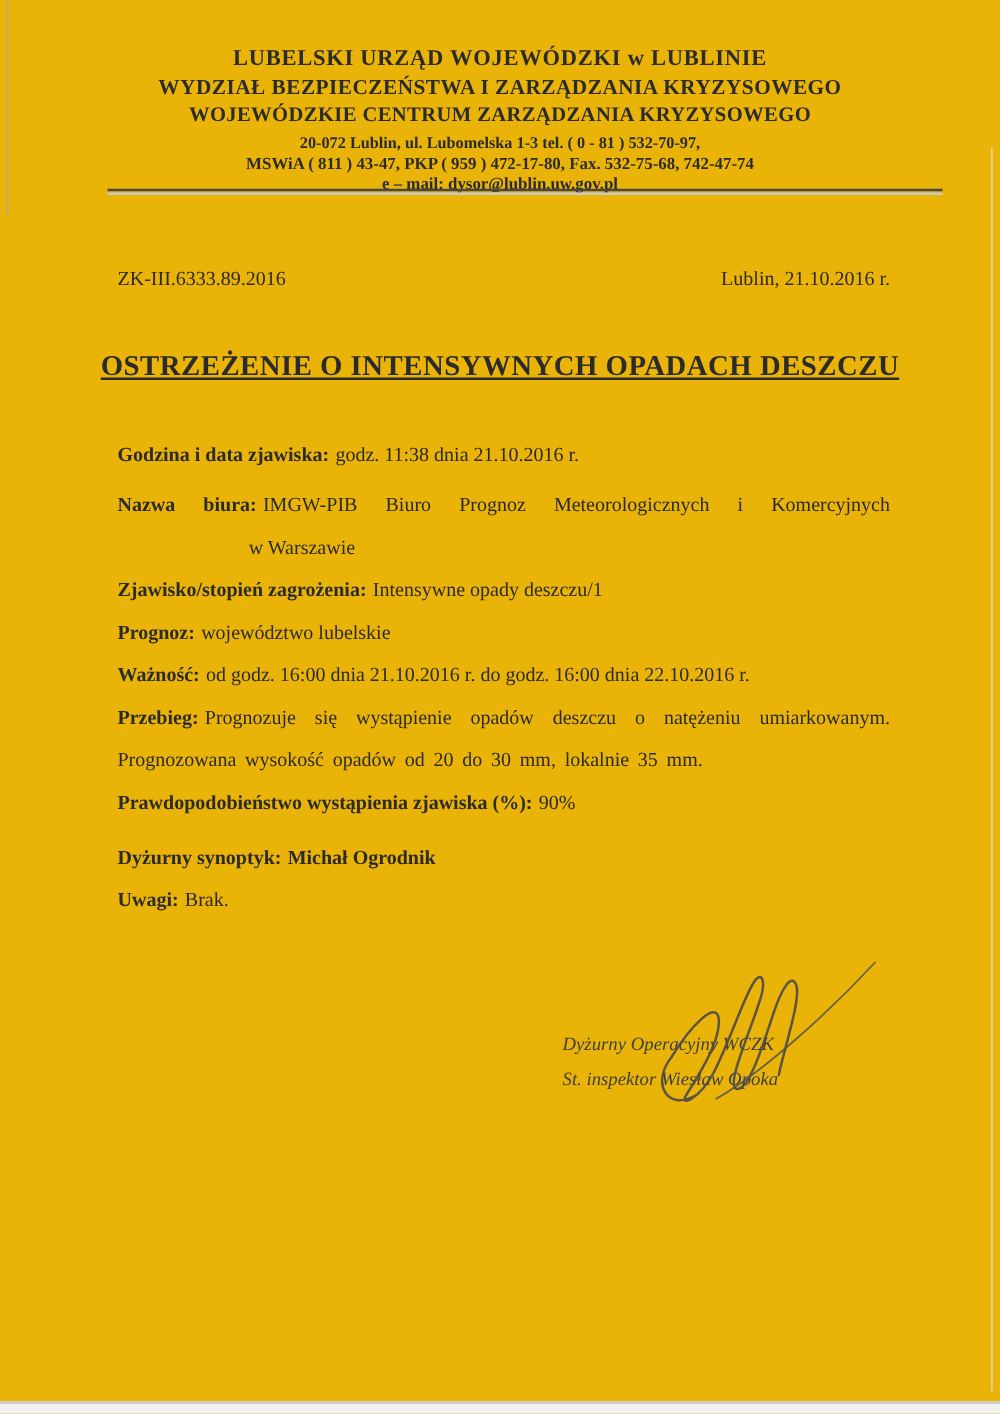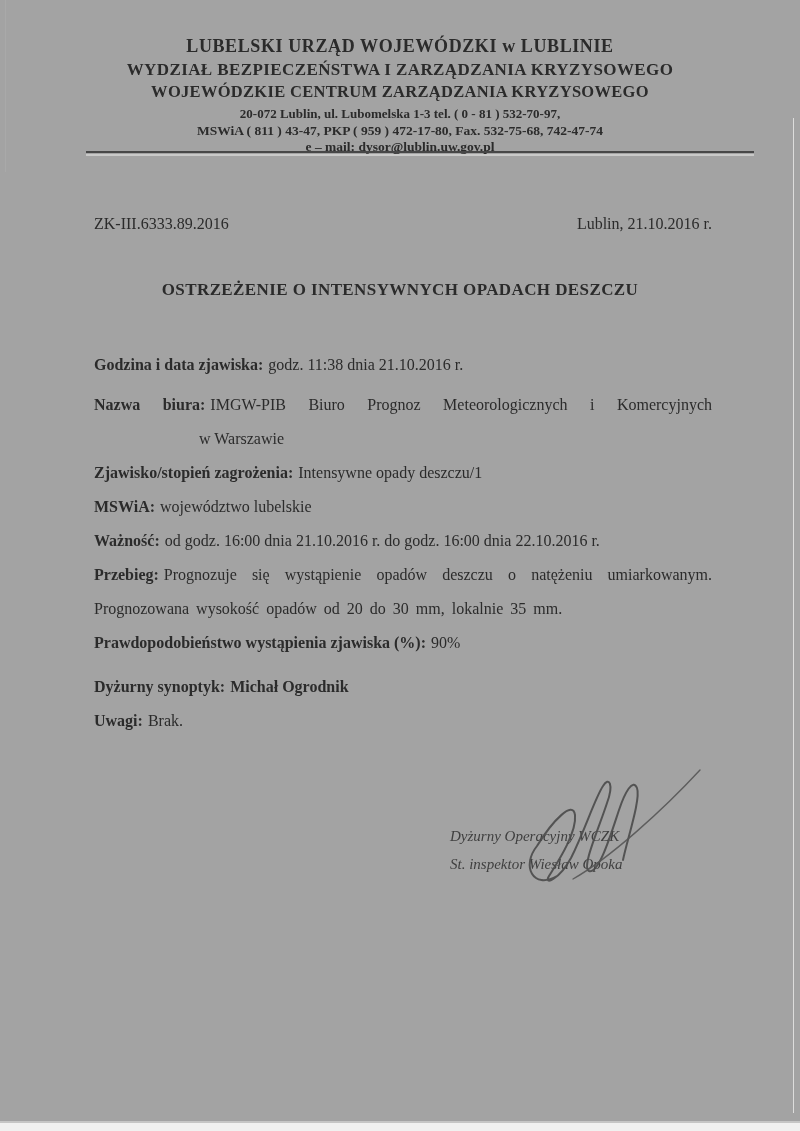--- a/index.html
+++ b/index.html
@@ -1,40 +1,40 @@
 <!DOCTYPE html>
 <html><head>
 <meta charset="utf-8">
 <style>
   html,body{margin:0;padding:0;background:#e8e8e8;}
   .page{
     position:relative;
     width:800px;height:1131px;
-    background:#a3a3a3;
+    background:#eab308;
     overflow:hidden;
     font-family:"Liberation Serif","DejaVu Serif",serif;
     color:#2b2b2b;
   }
   
   .scan-left-line{position:absolute;left:5px;top:0;width:1px;height:172px;background:#a9a9a9;}
   .scan-right-line{position:absolute;left:793px;top:118px;width:1px;height:995px;background:#dddddc;}
   .scan-bottom{position:absolute;left:0;top:1121px;width:800px;height:10px;background:#f1f1f0;border-top:2px solid #c6c6c5;}
   
   .header{position:absolute;left:40px;top:34px;width:720px;text-align:center;font-weight:bold;}
   .h-line1{font-size:18px;letter-spacing:.6px;line-height:24px;}
   .h-line2{font-size:17px;letter-spacing:.4px;line-height:23px;}
   .h-line3{font-size:16.5px;letter-spacing:.3px;line-height:22px;}
   .h-addr{font-size:13px;line-height:17px;margin-top:2px;}
   .h-phones{font-size:13.5px;line-height:17px;}
   .h-email{font-size:13.5px;line-height:16px;}
   .header-rule{position:absolute;left:86px;top:151px;width:668px;height:2px;background:#474747;box-shadow:0 3px 0 #c9c9c8;}
   
   .ref-row{position:absolute;left:94px;top:167px;width:618px;display:flex;justify-content:space-between;font-size:16px;margin-top:48px;}
   
-  .doc-title{position:absolute;left:60px;top:280px;width:680px;text-align:center;font-weight:bold;font-size:17px;letter-spacing:.4px;}
+  .doc-title{position:absolute;left:60px;top:280px;width:680px;text-align:center;font-weight:bold;font-size:23px;letter-spacing:.4px;text-decoration:underline;}
   
   .body-col{position:absolute;left:94px;top:348px;width:618px;font-size:16px;line-height:34px;}
   .field{margin:0;}
   .lbl{font-weight:bold;margin-right:5px;}
   .office-line1{text-align:justify;text-align-last:justify;margin:0;}
   .office-line2{margin:0;padding-left:105px;}
   .justified{text-align:justify;word-spacing:3px;}
   .bold-all{font-weight:bold;}
   .mt6{margin-top:6px;}
   .mt10{margin-top:10px;}
@@ -79,21 +79,21 @@
         <span class="lbl">Nazwa biura:</span><span>IMGW-PIB Biuro Prognoz Meteorologicznych i Komercyjnych</span>
       </p>
       <p class="office-line2">w Warszawie</p>
     </div>
 
     <p class="field">
       <span class="lbl">Zjawisko/stopień zagrożenia:</span><span>Intensywne opady deszczu/1</span>
     </p>
 
     <p class="field">
-      <span class="lbl">MSWiA:</span><span>województwo lubelskie</span>
+      <span class="lbl">Prognoz:</span><span>województwo lubelskie</span>
     </p>
 
     <p class="field">
       <span class="lbl">Ważność:</span><span>od godz. 16:00 dnia 21.10.2016 r. do godz. 16:00 dnia 22.10.2016 r.</span>
     </p>
 
     <p class="field justified">
       <span class="lbl">Przebieg:</span><span>Prognozuje się wystąpienie opadów deszczu o natężeniu umiarkowanym. Prognozowana wysokość opadów od 20 do 30 mm, lokalnie 35 mm.</span>
     </p>
 

